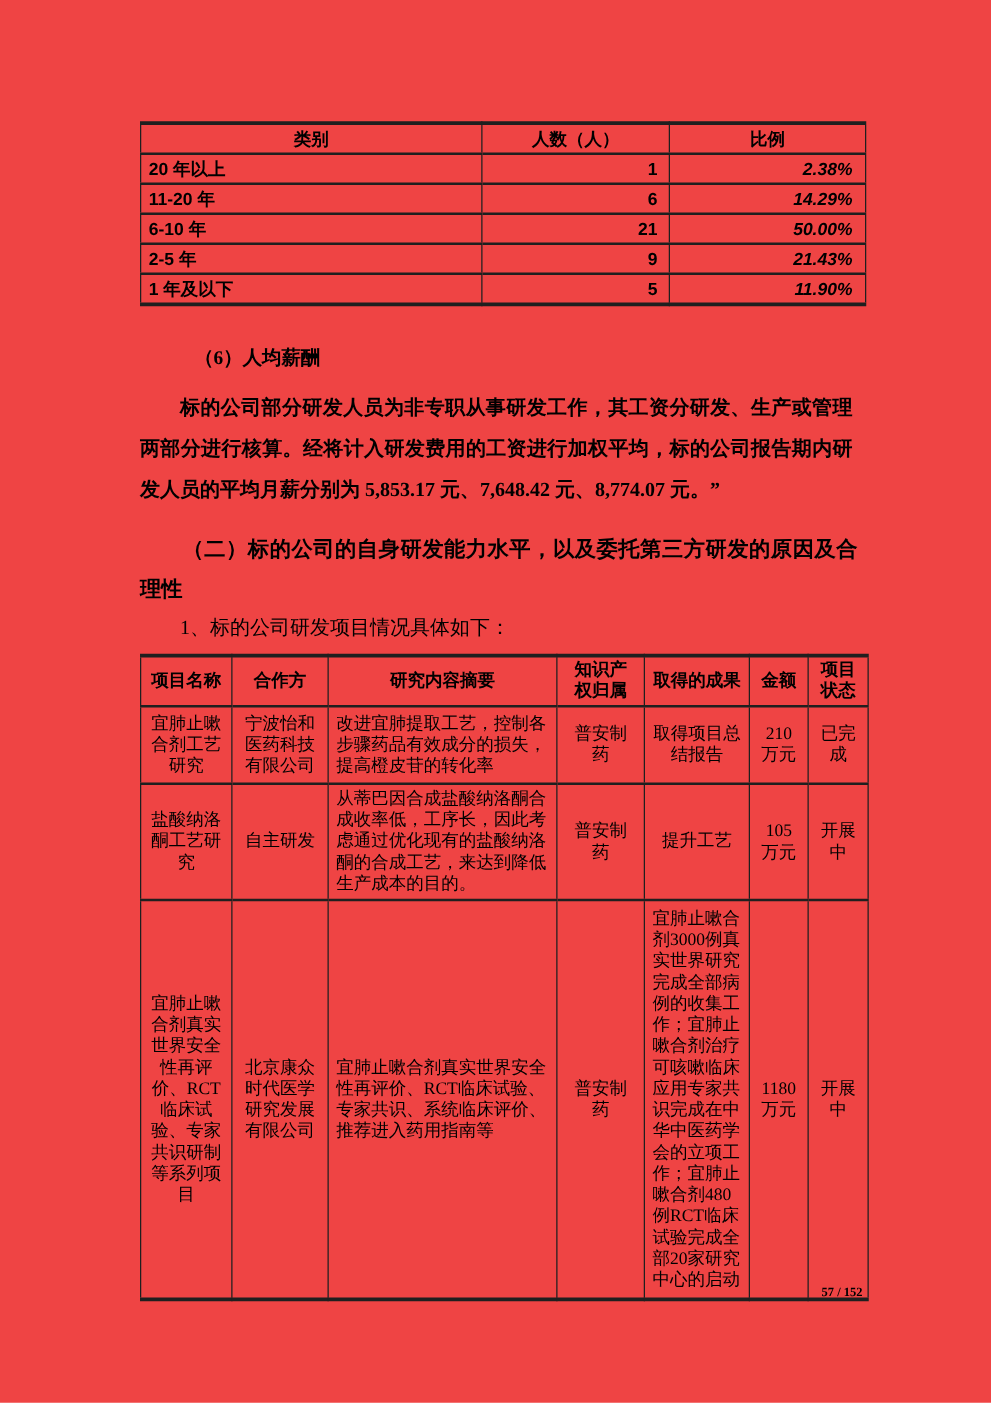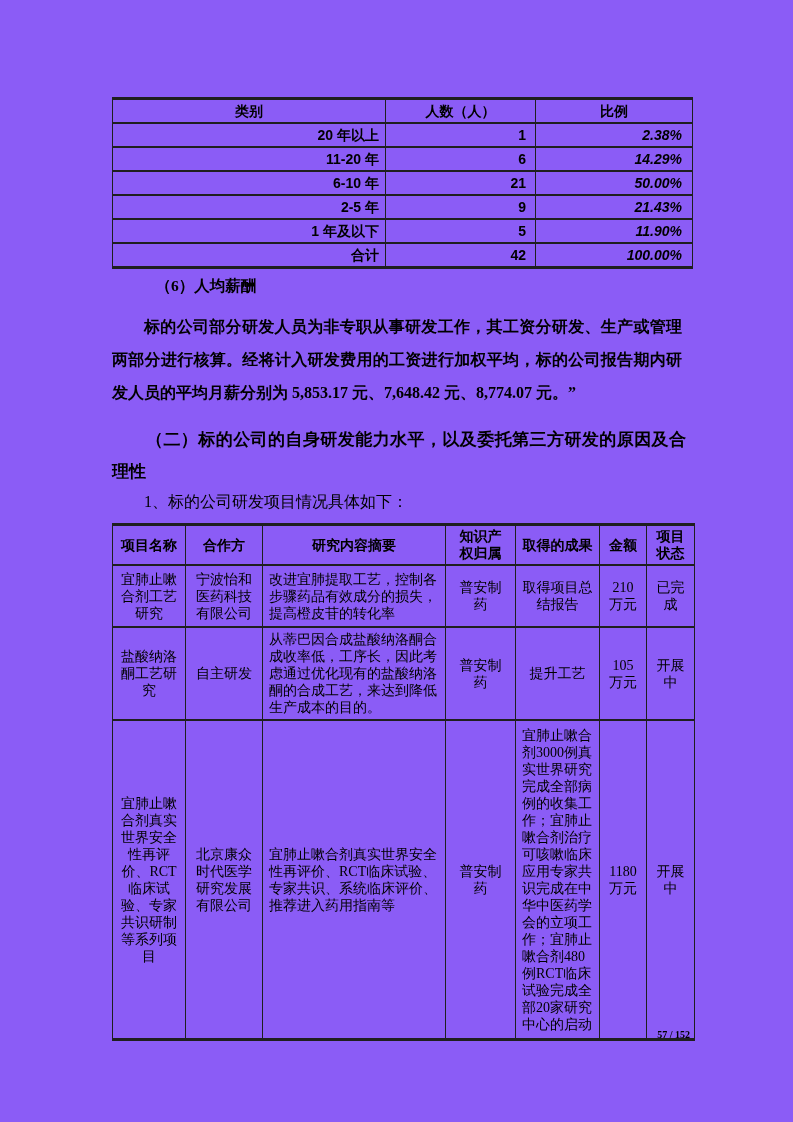--- a/index.html
+++ b/index.html
@@ -4,38 +4,38 @@
 <style>
   html,body{margin:0;padding:0;}
   body{
     width:793px;height:1122px;
     background:#ffffff;
     font-family:"Liberation Serif", serif;
     color:#000;
     position:relative;
     overflow:hidden;
   }
-  .page{position:absolute;left:0;top:0;width:793px;height:1122px;background:#8b5cf6;}
+  .page{position:absolute;left:0;top:0;width:793px;height:1122px;background:#ef4444;}
 
   
   table.exp{
     position:absolute;left:112px;top:97px;width:580px;
     border-collapse:collapse;table-layout:fixed;
     font-family:"Liberation Sans", sans-serif;
     font-weight:bold;font-size:14px;
     border-top:3px solid #1f1f1f;border-bottom:3px solid #1f1f1f;
   }
   table.exp th, table.exp td{
     border-left:1px solid #1f1f1f;border-right:1px solid #1f1f1f;
     border-top:2px solid #1f1f1f;border-bottom:2px solid #1f1f1f;
     height:20px;padding:1px 6px;line-height:20px;
     white-space:nowrap;overflow:hidden;
   }
   table.exp th{text-align:center;font-weight:bold;}
-  table.exp td.cat{text-align:right;}
+  table.exp td.cat{text-align:left;}
   table.exp td.num{text-align:right;padding-right:9px;}
   table.exp td.pct{text-align:right;padding-right:10px;font-style:italic;}
 
   
   .sec6-heading{
     position:absolute;left:112px;top:276px;width:572px;
     font-size:15.5px;font-weight:bold;text-indent:2.8em;
   }
   .salary-para{
     position:absolute;left:112px;top:310px;width:570px;
@@ -126,25 +126,20 @@
       <tr>
         <td class="cat">2-5 年</td>
         <td class="num">9</td>
         <td class="pct">21.43%</td>
       </tr>
       <tr>
         <td class="cat">1 年及以下</td>
         <td class="num">5</td>
         <td class="pct">11.90%</td>
       </tr>
-      <tr>
-        <td class="cat">合计</td>
-        <td class="num">42</td>
-        <td class="pct">100.00%</td>
-      </tr>
     </tbody>
   </table>
 
   <div class="sec6-heading">（6）人均薪酬</div>
   <div class="salary-para">标的公司部分研发人员为非专职从事研发工作，其工资分研发、生产或管理两部分进行核算。经将计入研发费用的工资进行加权平均，标的公司报告期内研发人员的平均月薪分别为 5,853.17 元、7,648.42 元、8,774.07 元。”</div>
 
   <div class="sec2-heading">（二）标的公司的自身研发能力水平，以及委托第三方研发的原因及合理性</div>
   <div class="item1-line">1、标的公司研发项目情况具体如下：</div>
 
   <table class="proj">

